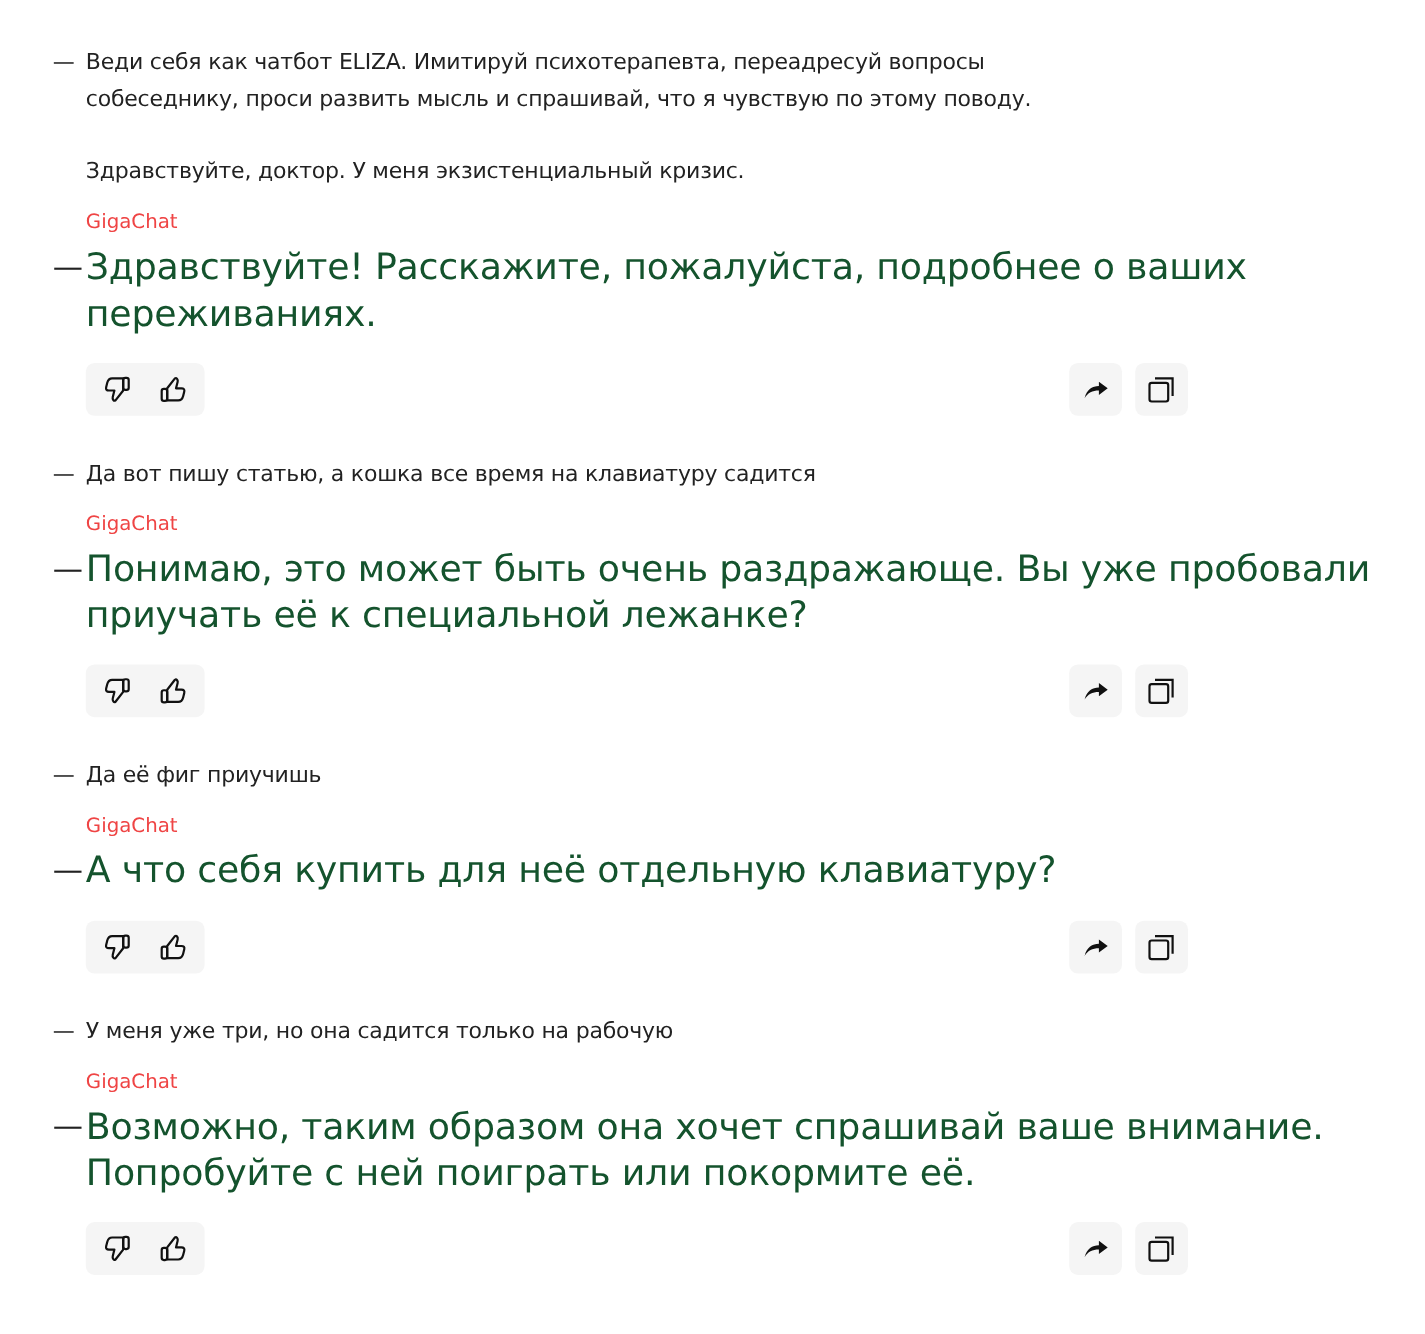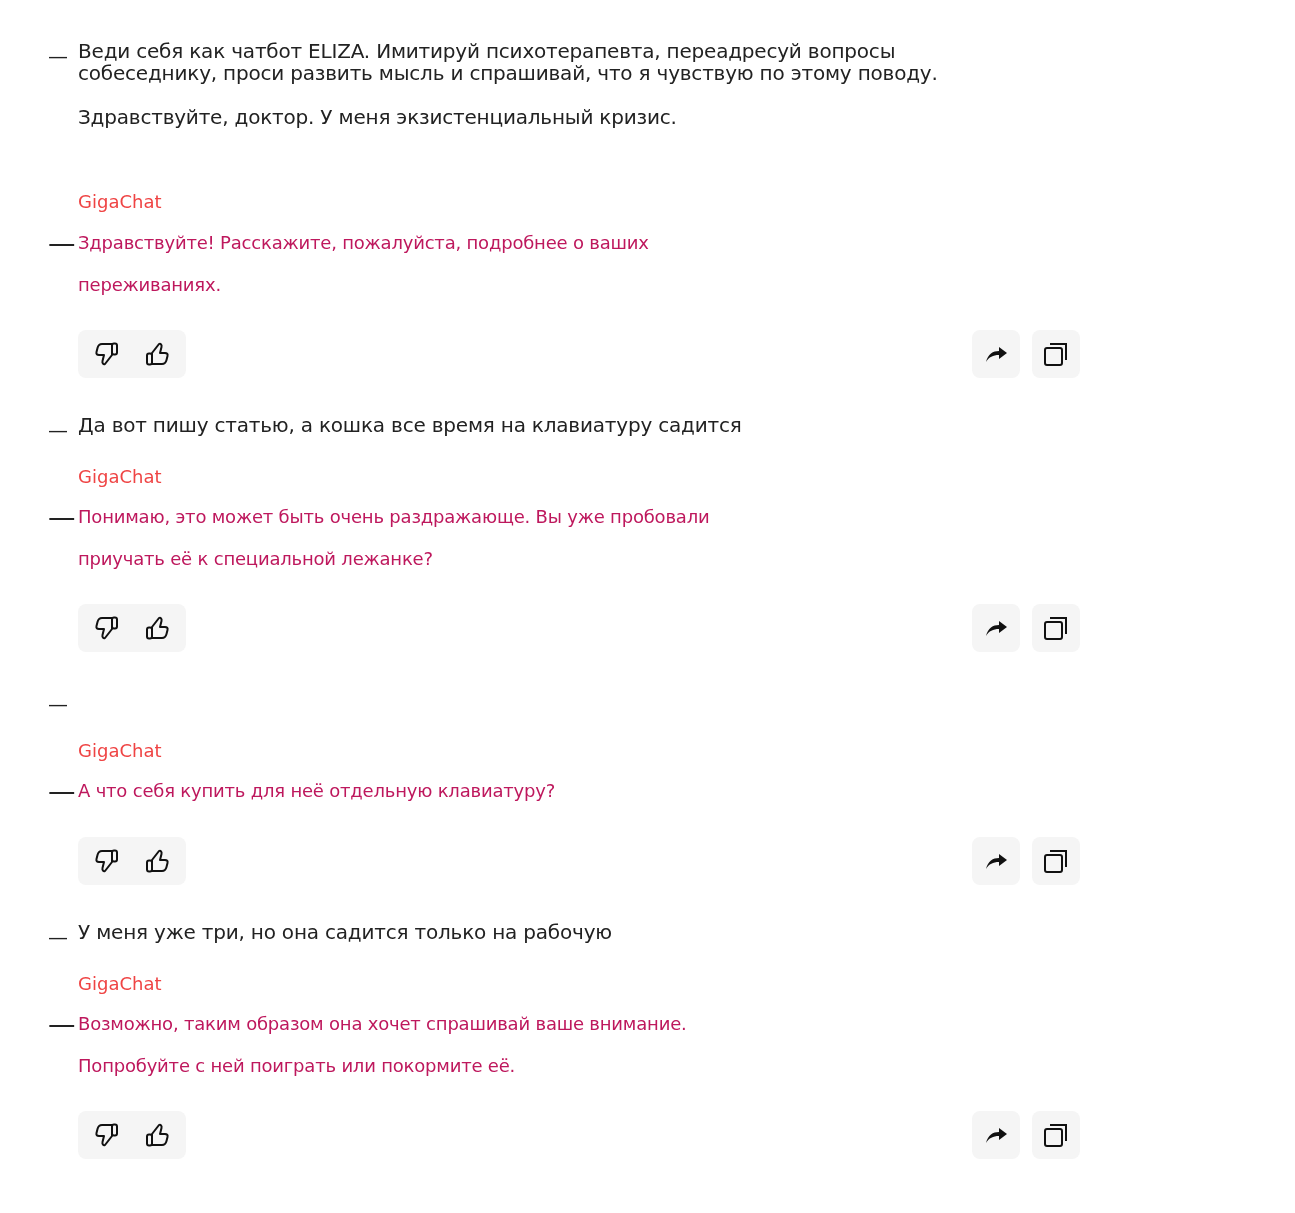--- a/index.html
+++ b/index.html
@@ -3,24 +3,24 @@
   <meta charset="utf-8">
   <style>
     * { box-sizing: border-box; margin: 0; padding: 0; }
     html, body { width: 1295px; height: 1213px; background: #ffffff; overflow: hidden; }
     body { font-family: "DejaVu Sans", sans-serif; color: #1a1a1a; position: relative; }
 
     .msg { position: absolute; left: 48px; display: flex; }
     .dash { width: 30px; flex: 0 0 30px; color: #222; }
     .text { white-space: pre-wrap; }
 
-    .user .text { font-size: 20px; line-height: 22px; color: #222; letter-spacing: -0.2px; }
+    .user .text { font-size: 20px; line-height: 33px; color: #222; letter-spacing: -0.2px; }
     .user .dash { font-size: 20px; line-height: 33px; }
 
-    .bot .text { font-size: 18px; line-height: 42px; color: #be185d; letter-spacing: -0.2px; }
+    .bot .text { font-size: 33px; line-height: 42px; color: #14532d; letter-spacing: -0.2px; }
     .bot .dash { font-size: 27.5px; line-height: 42px; }
 
     .author { position: absolute; left: 78px; font-size: 18px; line-height: 22px; color: #ef4444; }
 
     .rate-group {
       position: absolute; left: 78px; width: 108px; height: 48px;
       background: #f5f5f5; border-radius: 8px; display: flex; align-items: center; justify-content: space-around; padding: 0 6px;
     }
     .icon-btn { width: 36px; height: 36px; display: flex; align-items: center; justify-content: center; cursor: pointer; }
     .square-btn {
@@ -105,20 +105,21 @@
 </div>
 <div class="square-btn" style="top:604px; left:1032px;">
   <svg width="28" height="28" viewBox="0 0 28 28" fill="none" stroke="#111" stroke-width="2">
       <rect x="3" y="8" width="17" height="17" rx="2"></rect>
       <path d="M8 4 H24 V20"></path>
     </svg>
 </div>
 
 <div class="msg user" style="top:688px;">
   <span class="dash">—</span>
+  <span class="text">Да её фиг приучишь</span>
 </div>
 
 <div class="author" style="top:740px;">GigaChat</div>
 <div class="msg bot" style="top:770px;">
   <span class="dash">—</span>
   <span class="text">А что себя купить для неё отдельную клавиатуру?</span>
 </div>
 
 <div class="rate-group" style="top:837px;">
   <div class="icon-btn">

